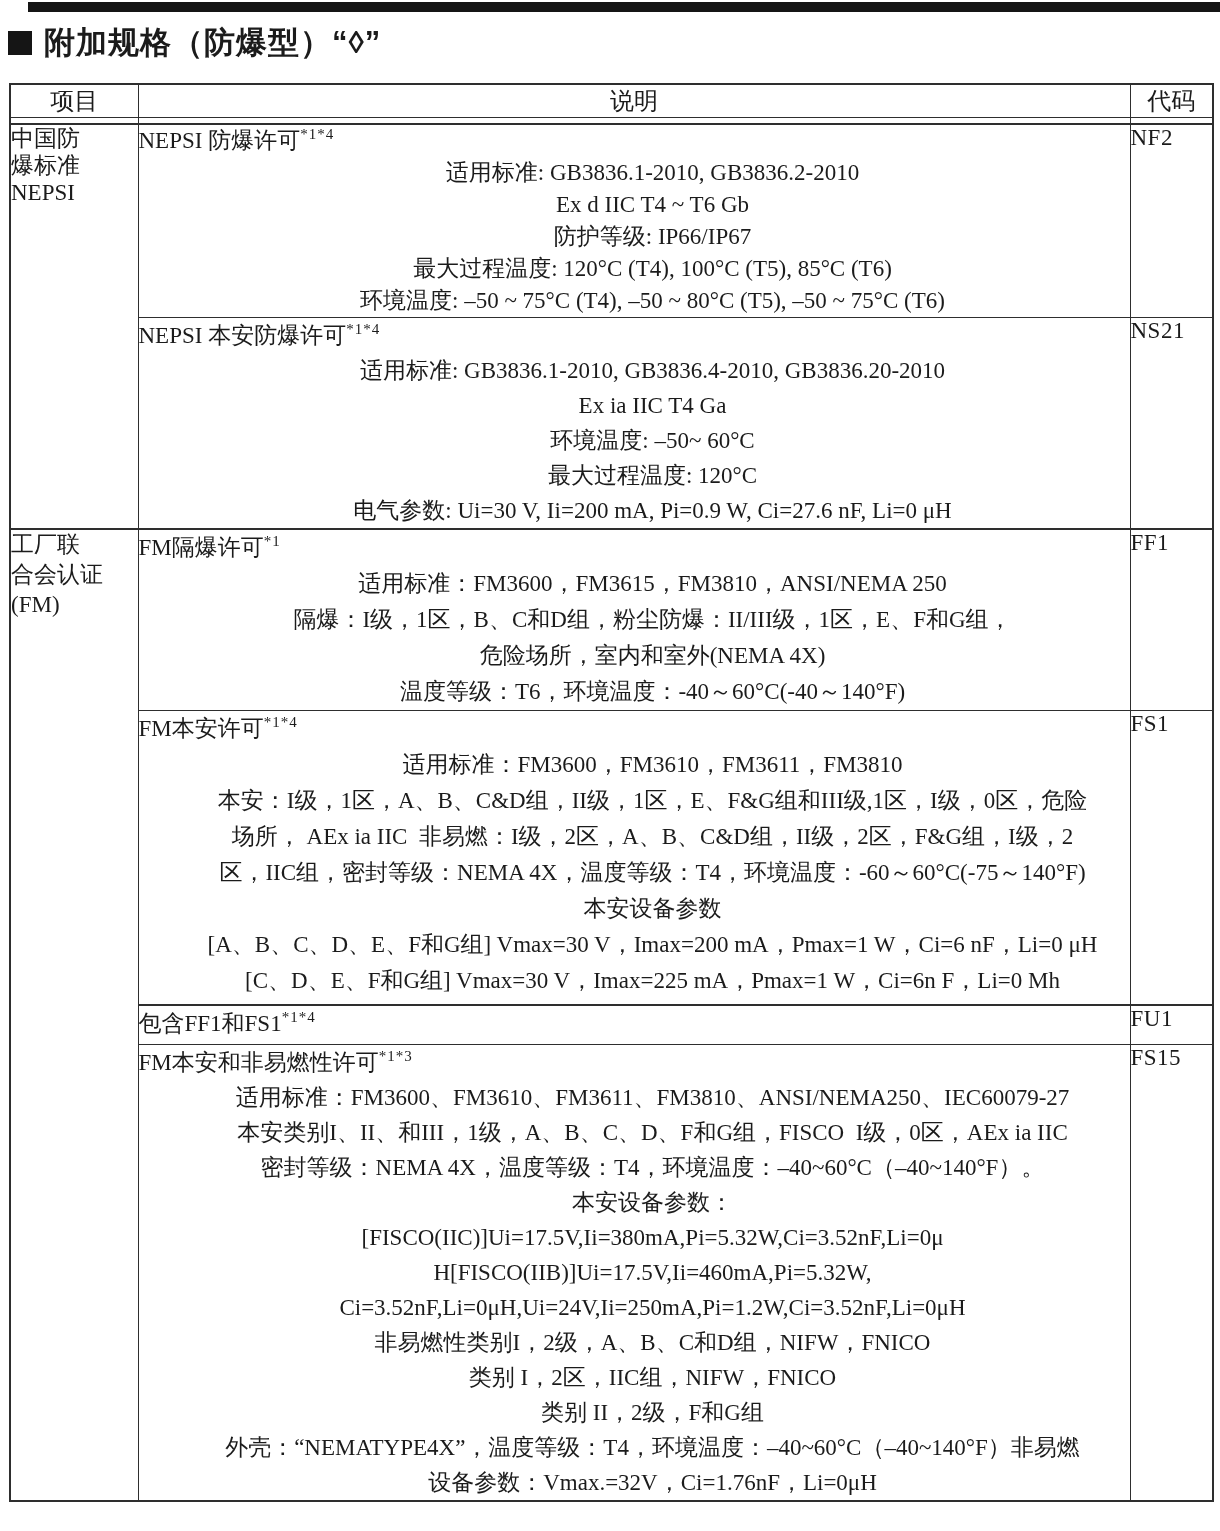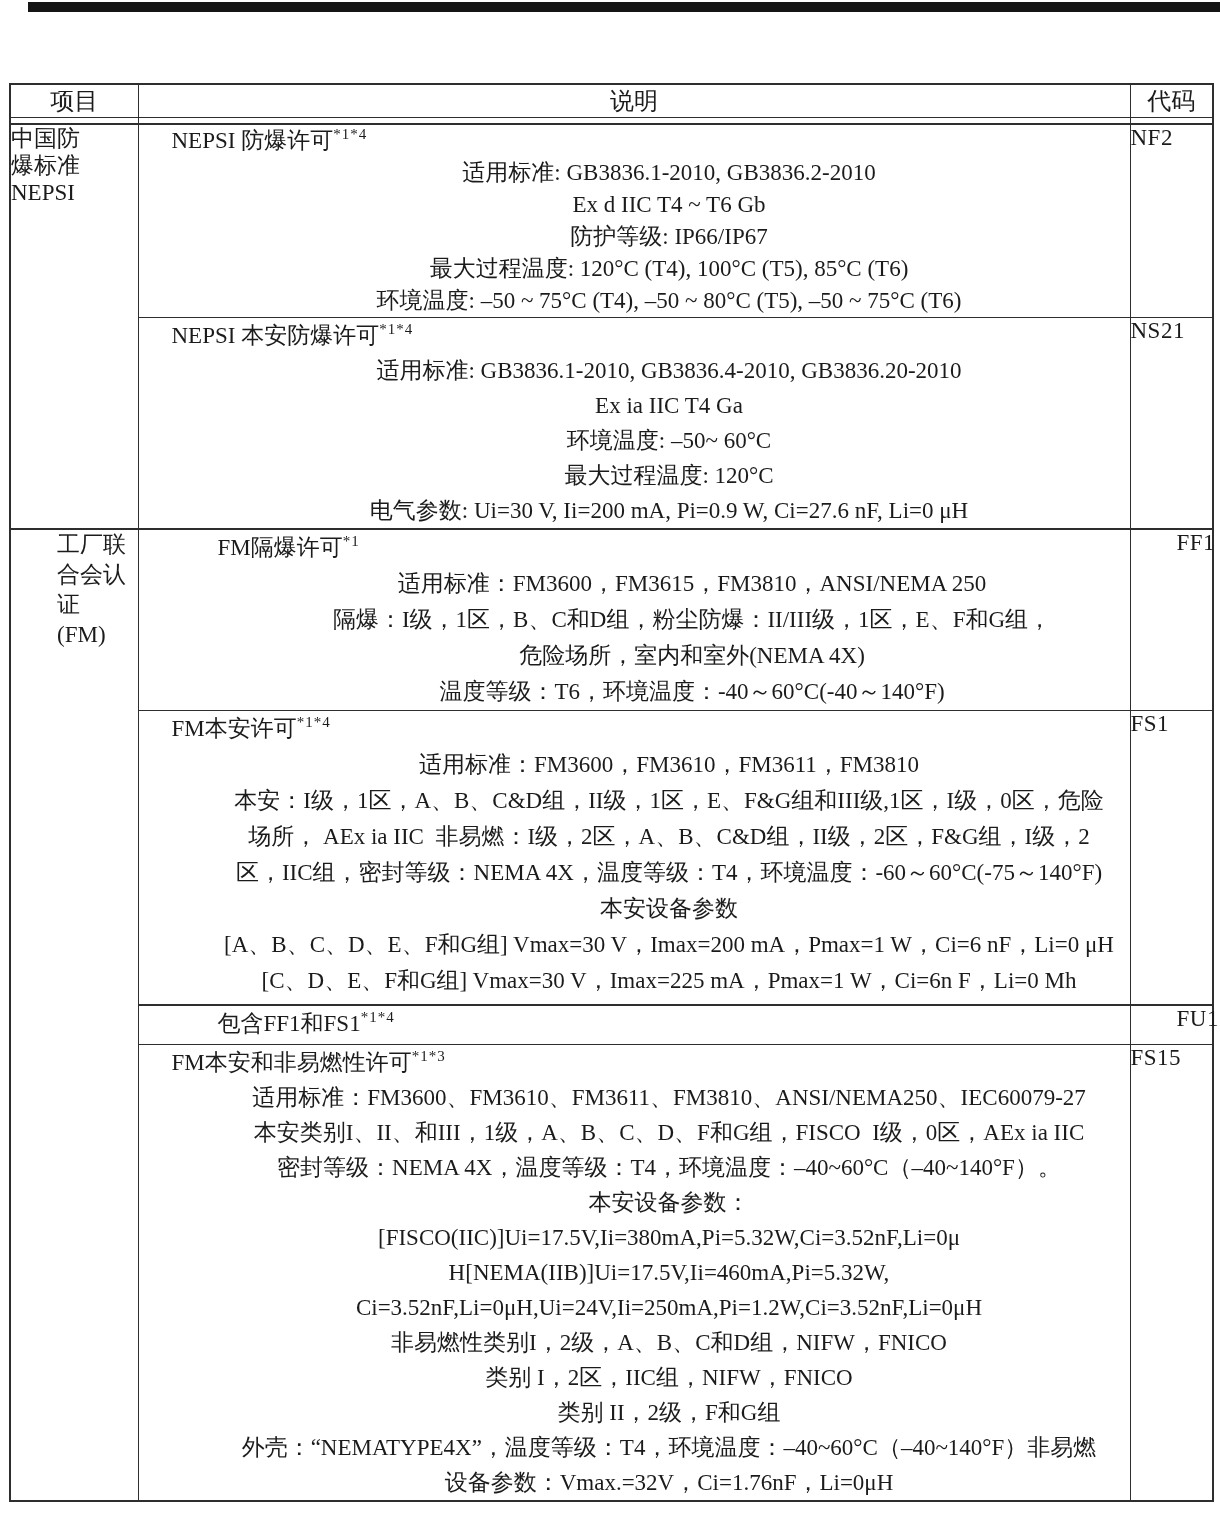--- a/index.html
+++ b/index.html
@@ -49,24 +49,24 @@
     border-bottom:1px solid var(--line);
   }
   tr.gap td{height:6px;border-top:1px solid var(--line);border-bottom:2px solid var(--line);}
   
   tr.r-nf2 {height:193px;}
   tr.r-ns21{height:210px;}
   tr.r-ff1 {height:181px;}
   tr.r-fs1 {height:295px;}
   tr.r-fu1 {height:39px;}
   tr.r-fs15{height:372px;}
-  tr.thick > td{border-top:2px solid var(--line);padding-left:46px;}
+  tr.thick > td{border-top:2px solid var(--line);}
   
   td.desc{padding:2px 4px 0 6px;}
-  .l{white-space:pre;line-height:36px;margin-left:33px;}
+  .l{white-space:pre;line-height:36px;}
   tr.r-nf2  .l{line-height:32px;}
   tr.r-ns21 .l{line-height:35px;}
   tr.r-fs15 .l{line-height:35px;}
   .l.ind{padding-left:37px;text-align:center;}
   sup.fn{font-size:15px;vertical-align:super;line-height:0;letter-spacing:1px;}
   
   td.item{font-size:23px;}
   td.item-nepsi{padding:116px 2px 0 26px;line-height:27px;}
   td.item-fm   {padding:122px 2px 0 15px;line-height:30px;}
   
@@ -77,20 +77,24 @@
   td.code-ns21{padding-bottom:48px;}
   td.code-fs15{padding-bottom:50px;}
 </style>
 </head>
 <body>
 
 <div class="page">
 
   <div class="top-rule"></div>
 
+  <div class="title-wrap">
+    <span class="title-bullet"></span>
+    <span>附加规格（防爆型）“◊”</span>
+  </div>
 
   <table class="spec">
     <colgroup>
       <col style="width:128px">
       <col style="width:992px">
       <col style="width:83px">
     </colgroup>
     <thead>
       <tr>
         <th class="hdr">项目</th>
@@ -172,21 +176,21 @@
       </tr>
 
       <tr class="r-fs15">
         <td class="desc">
           <div class="l"><span>FM本安和非易燃性许可</span><sup class="fn">*1*3</sup></div>
           <div class="l ind">适用标准：FM3600、FM3610、FM3611、FM3810、ANSI/NEMA250、IEC60079-27</div>
           <div class="l ind">本安类别I、II、和III，1级，A、B、C、D、F和G组，FISCO  I级，0区，AEx ia IIC</div>
           <div class="l ind">密封等级：NEMA 4X，温度等级：T4，环境温度：–40~60°C（–40~140°F）。</div>
           <div class="l ind">本安设备参数：</div>
           <div class="l ind">[FISCO(IIC)]Ui=17.5V,Ii=380mA,Pi=5.32W,Ci=3.52nF,Li=0μ</div>
-          <div class="l ind">H[NEMA(IIB)]Ui=17.5V,Ii=460mA,Pi=5.32W,</div>
+          <div class="l ind">H[FISCO(IIB)]Ui=17.5V,Ii=460mA,Pi=5.32W,</div>
           <div class="l ind">Ci=3.52nF,Li=0μH,Ui=24V,Ii=250mA,Pi=1.2W,Ci=3.52nF,Li=0μH</div>
           <div class="l ind">非易燃性类别I，2级，A、B、C和D组，NIFW，FNICO</div>
           <div class="l ind">类别 I，2区，IIC组，NIFW，FNICO</div>
           <div class="l ind">类别 II，2级，F和G组</div>
           <div class="l ind">外壳：“NEMATYPE4X”，温度等级：T4，环境温度：–40~60°C（–40~140°F）非易燃</div>
           <div class="l ind">设备参数：Vmax.=32V，Ci=1.76nF，Li=0μH</div>
         </td>
         <td class="code code-fs15">FS15</td>
       </tr>
 

